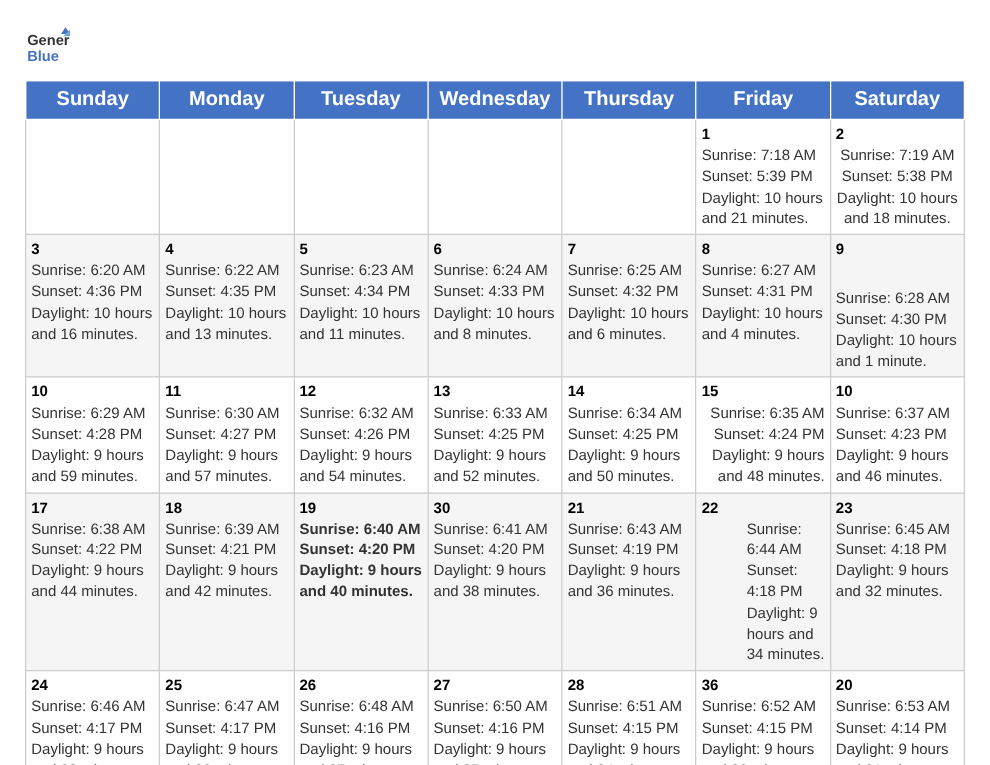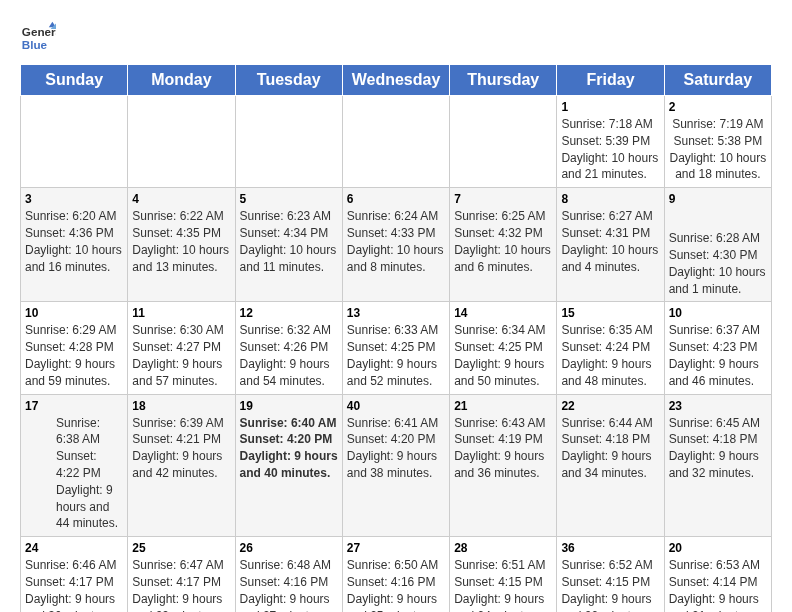--- a/index.html
+++ b/index.html
@@ -197,65 +197,65 @@
 Daylight: 9 hours and 52 minutes.</div>
         </td>
         <td>
           <span class="day-num">14</span>
           <div class="day-info" style="white-space: pre-line;">Sunrise: 6:34 AM
 Sunset: 4:25 PM
 Daylight: 9 hours and 50 minutes.</div>
         </td>
         <td>
           <span class="day-num">15</span>
-          <div class="day-info" style="white-space: pre-line;">Sunrise: 6:35 AM
+          <div class="day-info" style="white-space: pre-line; text-align: right;">Sunrise: 6:35 AM
 Sunset: 4:24 PM
 Daylight: 9 hours and 48 minutes.</div>
         </td>
         <td>
           <span class="day-num">10</span>
           <div class="day-info" style="white-space: pre-line;">Sunrise: 6:37 AM
 Sunset: 4:23 PM
 Daylight: 9 hours and 46 minutes.</div>
         </td>
       </tr>
       <tr>
         <td>
           <span class="day-num">17</span>
-          <div class="day-info" style="white-space: pre-line; margin-left: 31px;">Sunrise: 6:38 AM
+          <div class="day-info" style="white-space: pre-line;">Sunrise: 6:38 AM
 Sunset: 4:22 PM
 Daylight: 9 hours and 44 minutes.</div>
         </td>
         <td>
           <span class="day-num">18</span>
           <div class="day-info" style="white-space: pre-line;">Sunrise: 6:39 AM
 Sunset: 4:21 PM
 Daylight: 9 hours and 42 minutes.</div>
         </td>
         <td>
           <span class="day-num">19</span>
           <div class="day-info" style="white-space: pre-line; font-weight: bold;">Sunrise: 6:40 AM
 Sunset: 4:20 PM
 Daylight: 9 hours and 40 minutes.</div>
         </td>
         <td>
-          <span class="day-num">40</span>
+          <span class="day-num">30</span>
           <div class="day-info" style="white-space: pre-line;">Sunrise: 6:41 AM
 Sunset: 4:20 PM
 Daylight: 9 hours and 38 minutes.</div>
         </td>
         <td>
           <span class="day-num">21</span>
           <div class="day-info" style="white-space: pre-line;">Sunrise: 6:43 AM
 Sunset: 4:19 PM
 Daylight: 9 hours and 36 minutes.</div>
         </td>
         <td>
           <span class="day-num">22</span>
-          <div class="day-info" style="white-space: pre-line;">Sunrise: 6:44 AM
+          <div class="day-info" style="white-space: pre-line; margin-left: 36px;">Sunrise: 6:44 AM
 Sunset: 4:18 PM
 Daylight: 9 hours and 34 minutes.</div>
         </td>
         <td>
           <span class="day-num">23</span>
           <div class="day-info" style="white-space: pre-line;">Sunrise: 6:45 AM
 Sunset: 4:18 PM
 Daylight: 9 hours and 32 minutes.</div>
         </td>
       </tr>

